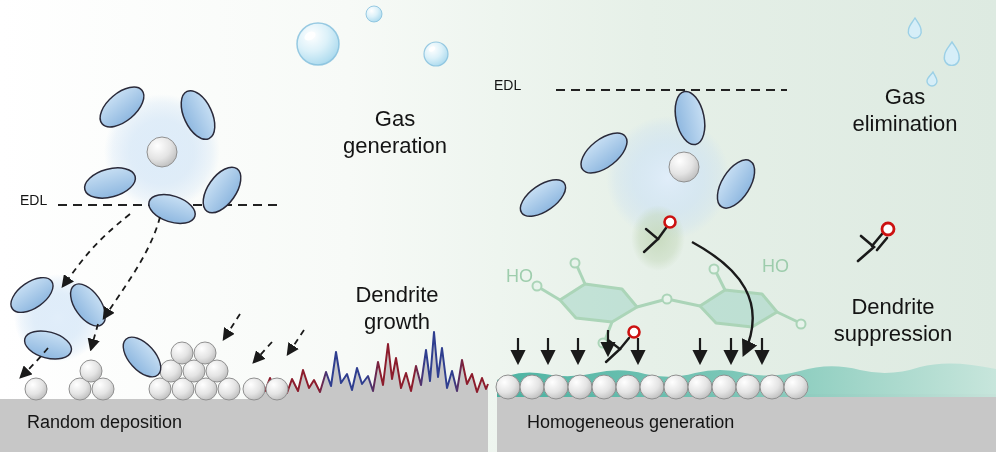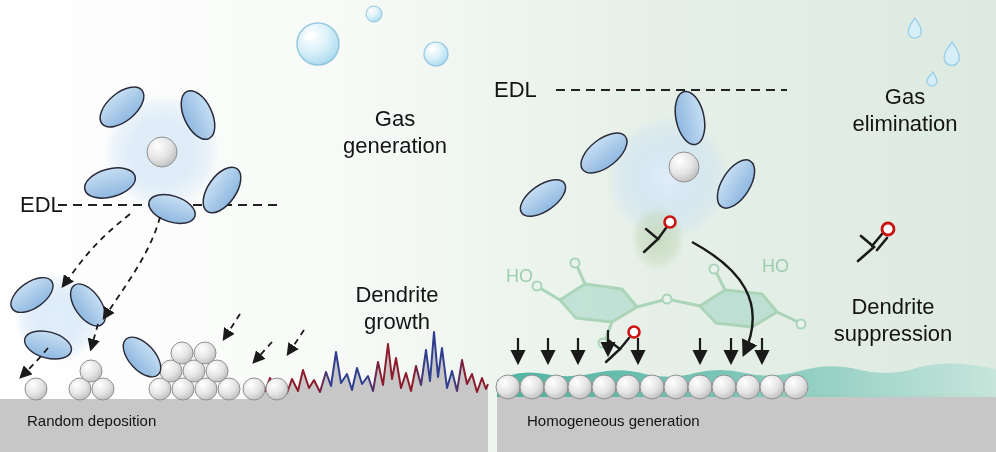--- a/index.html
+++ b/index.html
@@ -4,22 +4,22 @@
 <style>
   html,body{margin:0;padding:0;background:#fff;}
   .stage{
     position:relative;width:996px;height:452px;overflow:hidden;
     font-family:"Liberation Sans",sans-serif;color:#111;
   }
   .stage svg{position:absolute;left:0;top:0;}
   .label{position:absolute;color:#141414;}
   .label.big{font-size:22px;line-height:1.22;}
   .label.center{text-align:center;white-space:pre-line;}
-  .label.caption{font-size:15px;}
-  .label.edl{font-size:22px;font-weight:400;text-align:center;}
+  .label.caption{font-size:18px;}
+  .label.edl{font-size:14px;font-weight:400;text-align:center;}
 </style>
 </head>
 <body>
 
 <div class="stage">
 
 <svg width="996" height="452" viewBox="0 0 996 452">
   <defs>
     <linearGradient id="bgGrad" x1="0" y1="0" x2="1" y2="0">
       <stop offset="0" stop-color="#ffffff"></stop>

